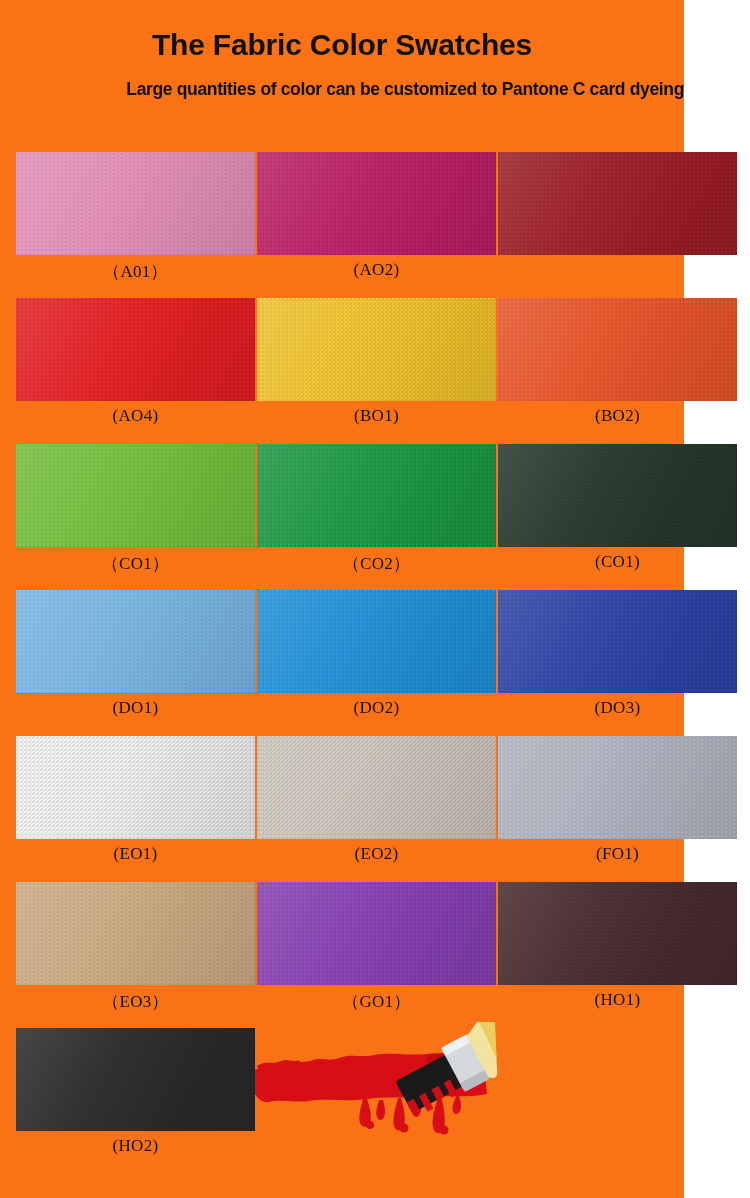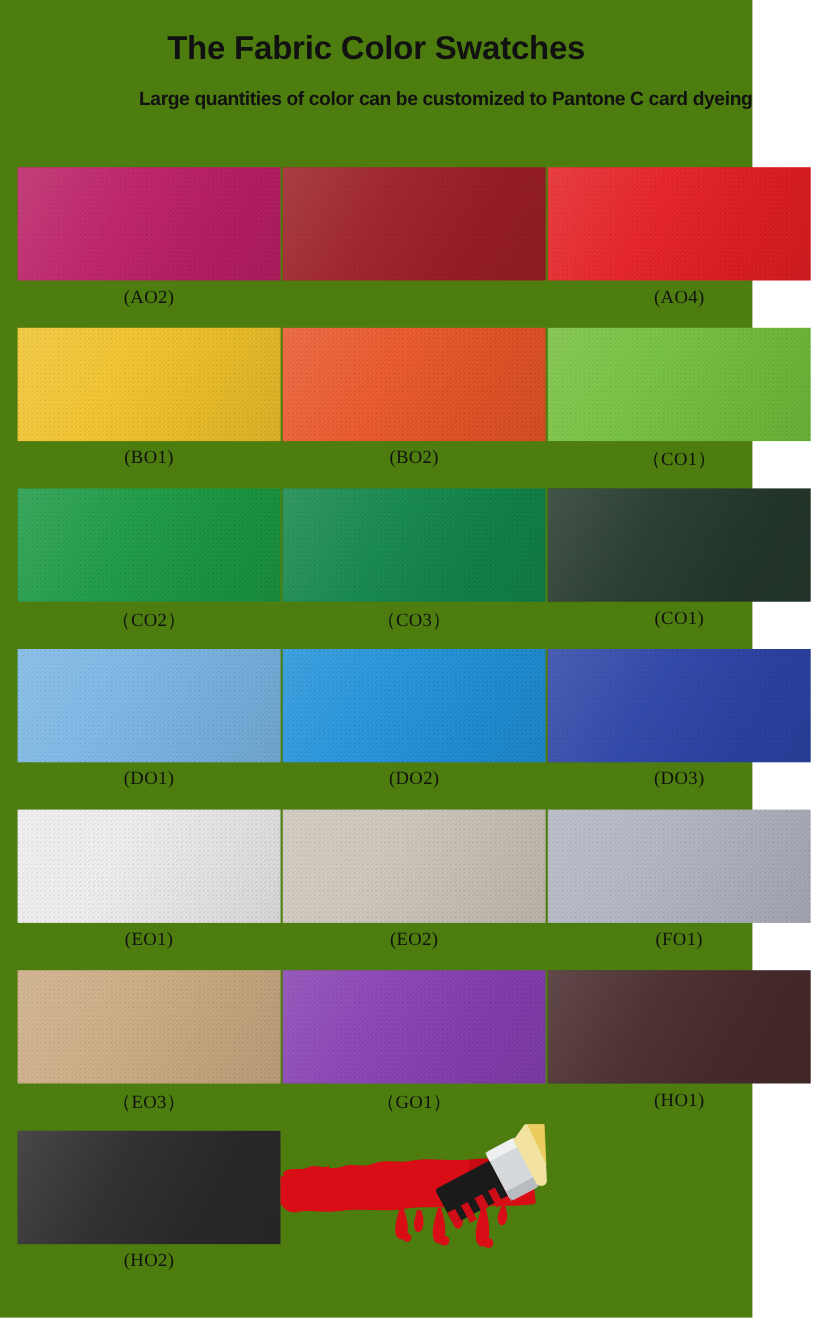--- a/index.html
+++ b/index.html
@@ -2,21 +2,21 @@
 <html><head>
 <meta charset="utf-8">
 <style>
   * { box-sizing: border-box; margin: 0; padding: 0; }
   html, body {
     width: 750px; height: 1198px;
     background: #ffffff;
     font-family: "Liberation Sans", sans-serif;
     overflow: hidden;
   }
-  .page { position: relative; width: 684px; height: 1198px; background:#4d7c0f; }
+  .page { position: relative; width: 684px; height: 1198px; background:#f97316; }
 
   .title {
     text-align: center;
     font-size: 30px;
     font-weight: 700;
     color: #111;
     letter-spacing: -0.2px;
     padding-top: 28px;
     line-height: 1.1;
   }
@@ -88,20 +88,27 @@
 </head>
 <body>
 
 <div class="page">
 
   <div class="title">The Fabric Color Swatches</div>
   <div class="subtitle">Large quantities of color can be customized to Pantone C card dyeing</div>
 
   <div class="grid" id="grid">
       <div class="cell">
+        <div class="swatch light" style="background: rgb(232, 146, 188);">
+          <div class="weave"></div>
+          <div class="sheen"></div>
+        </div>
+        <div class="caption">（A01）</div>
+      </div>
+      <div class="cell">
         <div class="swatch" style="background: rgb(194, 32, 105);">
           <div class="weave"></div>
           <div class="sheen"></div>
         </div>
         <div class="caption">(AO2)</div>
       </div>
       <div class="cell">
         <div class="swatch" style="background: rgb(161, 31, 39);">
           <div class="weave"></div>
           <div class="sheen"></div>
@@ -134,27 +141,20 @@
           <div class="sheen"></div>
         </div>
         <div class="caption">（CO1）</div>
       </div>
       <div class="cell">
         <div class="swatch" style="background: rgb(28, 158, 69);">
           <div class="weave"></div>
           <div class="sheen"></div>
         </div>
         <div class="caption">（CO2）</div>
-      </div>
-      <div class="cell">
-        <div class="swatch" style="background: rgb(18, 138, 77);">
-          <div class="weave"></div>
-          <div class="sheen"></div>
-        </div>
-        <div class="caption">（CO3）</div>
       </div>
       <div class="cell">
         <div class="swatch" style="background: rgb(38, 58, 44);">
           <div class="weave"></div>
           <div class="sheen"></div>
         </div>
         <div class="caption">(CO1)</div>
       </div>
       <div class="cell">
         <div class="swatch light" style="background: rgb(124, 185, 232);">

